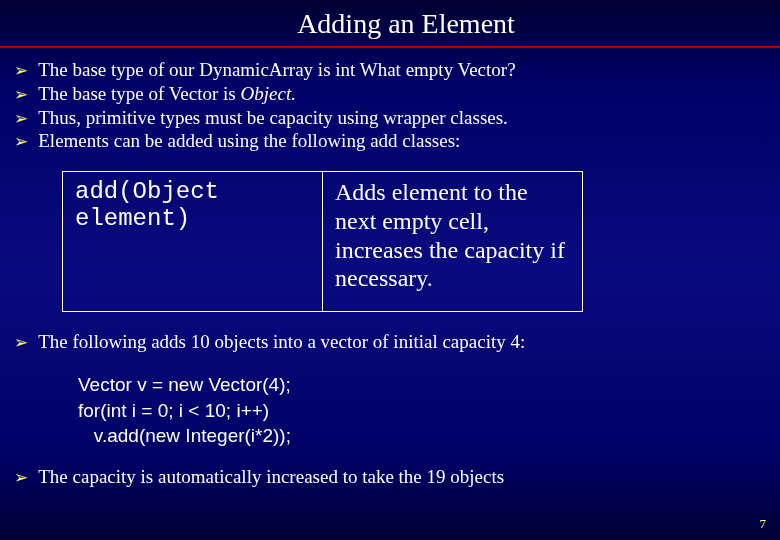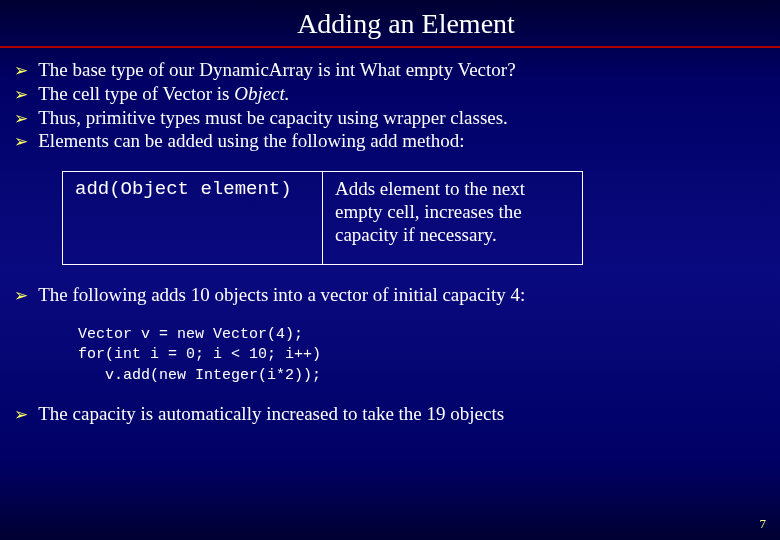--- a/index.html
+++ b/index.html
@@ -53,35 +53,35 @@
     margin: 10px 0 18px 48px;
   }
   table.box-table {
     border-collapse: collapse;
   }
   table.box-table td {
     border: 1.5px solid #ffffff;
     padding: 6px 12px 18px 12px;
     vertical-align: top;
     color: #ffffff;
-    font-size: 19px;
+    font-size: 24px;
   }
   td.signature {
     font-family: "Courier New", Courier, monospace;
     width: 260px;
   }
   td.description {
     width: 260px;
     font-family: Liberation Serif, serif;
     line-height: 1.2;
   }
   .code-block {
-    font-family: Liberation Mono, monospace;
+    font-family: Liberation Sans, sans-serif;
     color: #ffffff;
-    font-size: 15px;
+    font-size: 19px;
     line-height: 1.35;
     margin: 8px 0 16px 64px;
     white-space: pre;
   }
   .page-num {
     position: absolute;
     right: 14px;
     bottom: 8px;
     color: #ffff99;
     font-size: 13px;
@@ -98,30 +98,30 @@
 <div class="content">
 
   <ul class="bullets">
     <li>
       <span class="bullet-marker">➢</span>
       <span>The base type of our DynamicArray is int What empty Vector?</span>
     </li>
     <li>
       <span class="bullet-marker">➢</span>
       <span>
-        <span>The cell type of Vector is </span><span class="italic">Object.</span>
+        <span>The base type of Vector is </span><span class="italic">Object.</span>
       </span>
     </li>
     <li>
       <span class="bullet-marker">➢</span>
       <span>Thus, primitive types must be capacity using wrapper classes.</span>
     </li>
     <li>
       <span class="bullet-marker">➢</span>
-      <span>Elements can be added using the following add method:</span>
+      <span>Elements can be added using the following add classes:</span>
     </li>
   </ul>
 
   <div class="table-wrap">
     <table class="box-table">
       <tbody>
           <tr>
         <td class="signature">add(Object element)</td>
         <td class="description">Adds element to the next empty cell, increases the capacity if necessary.</td>
       </tr>

